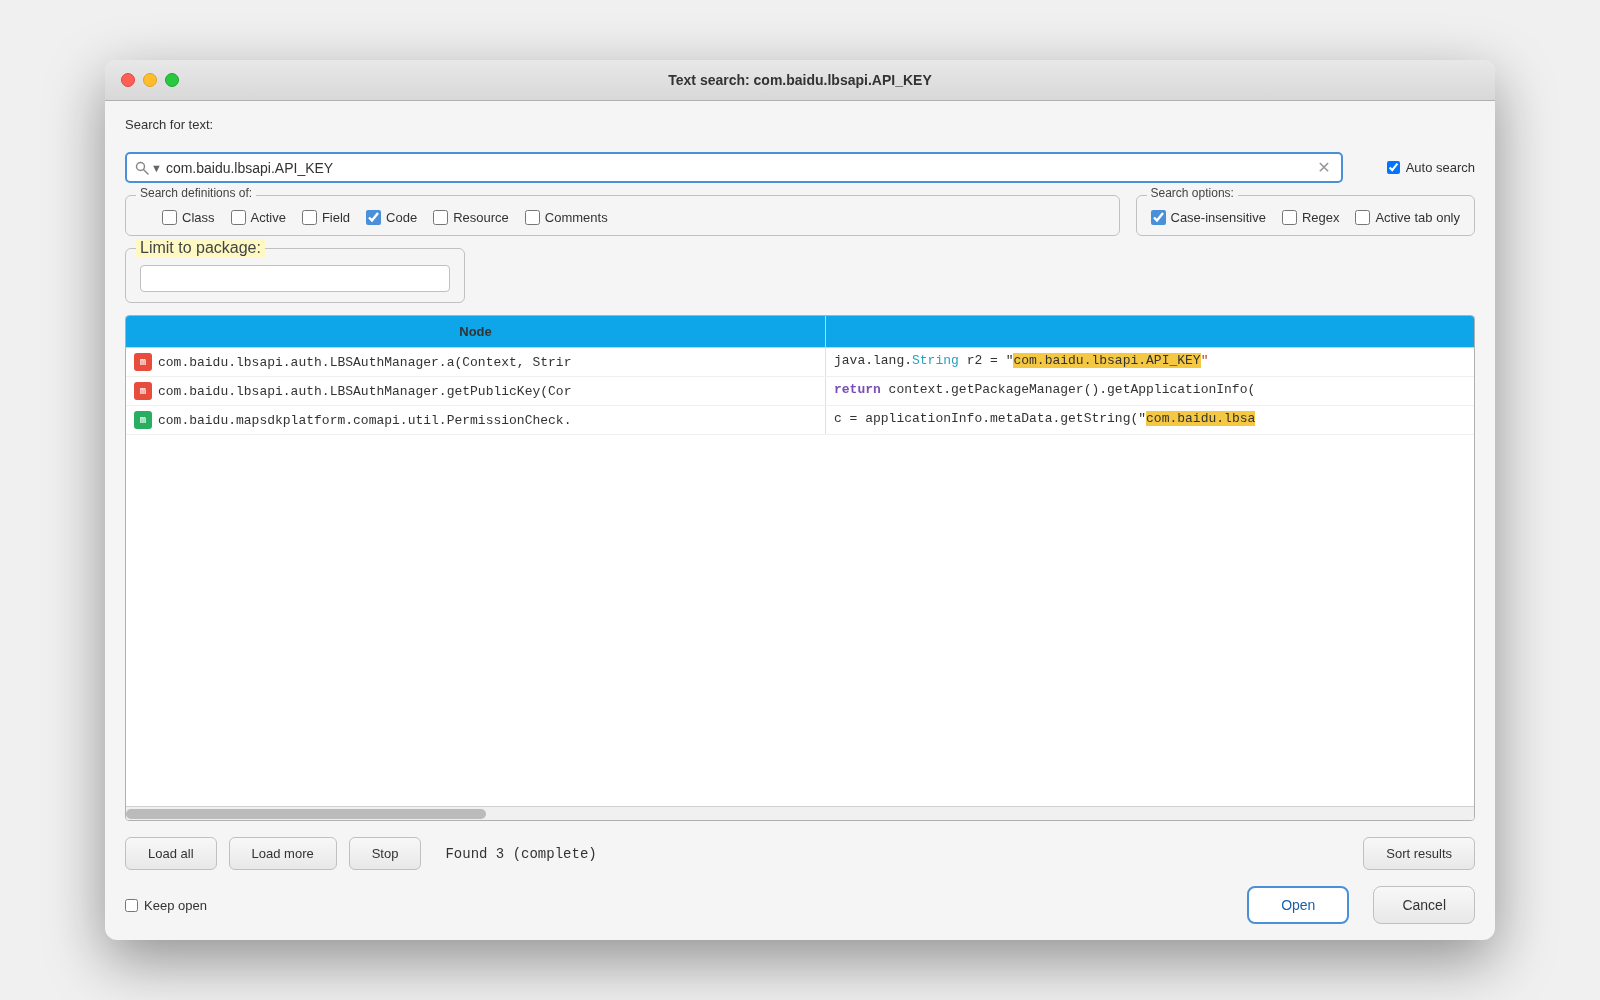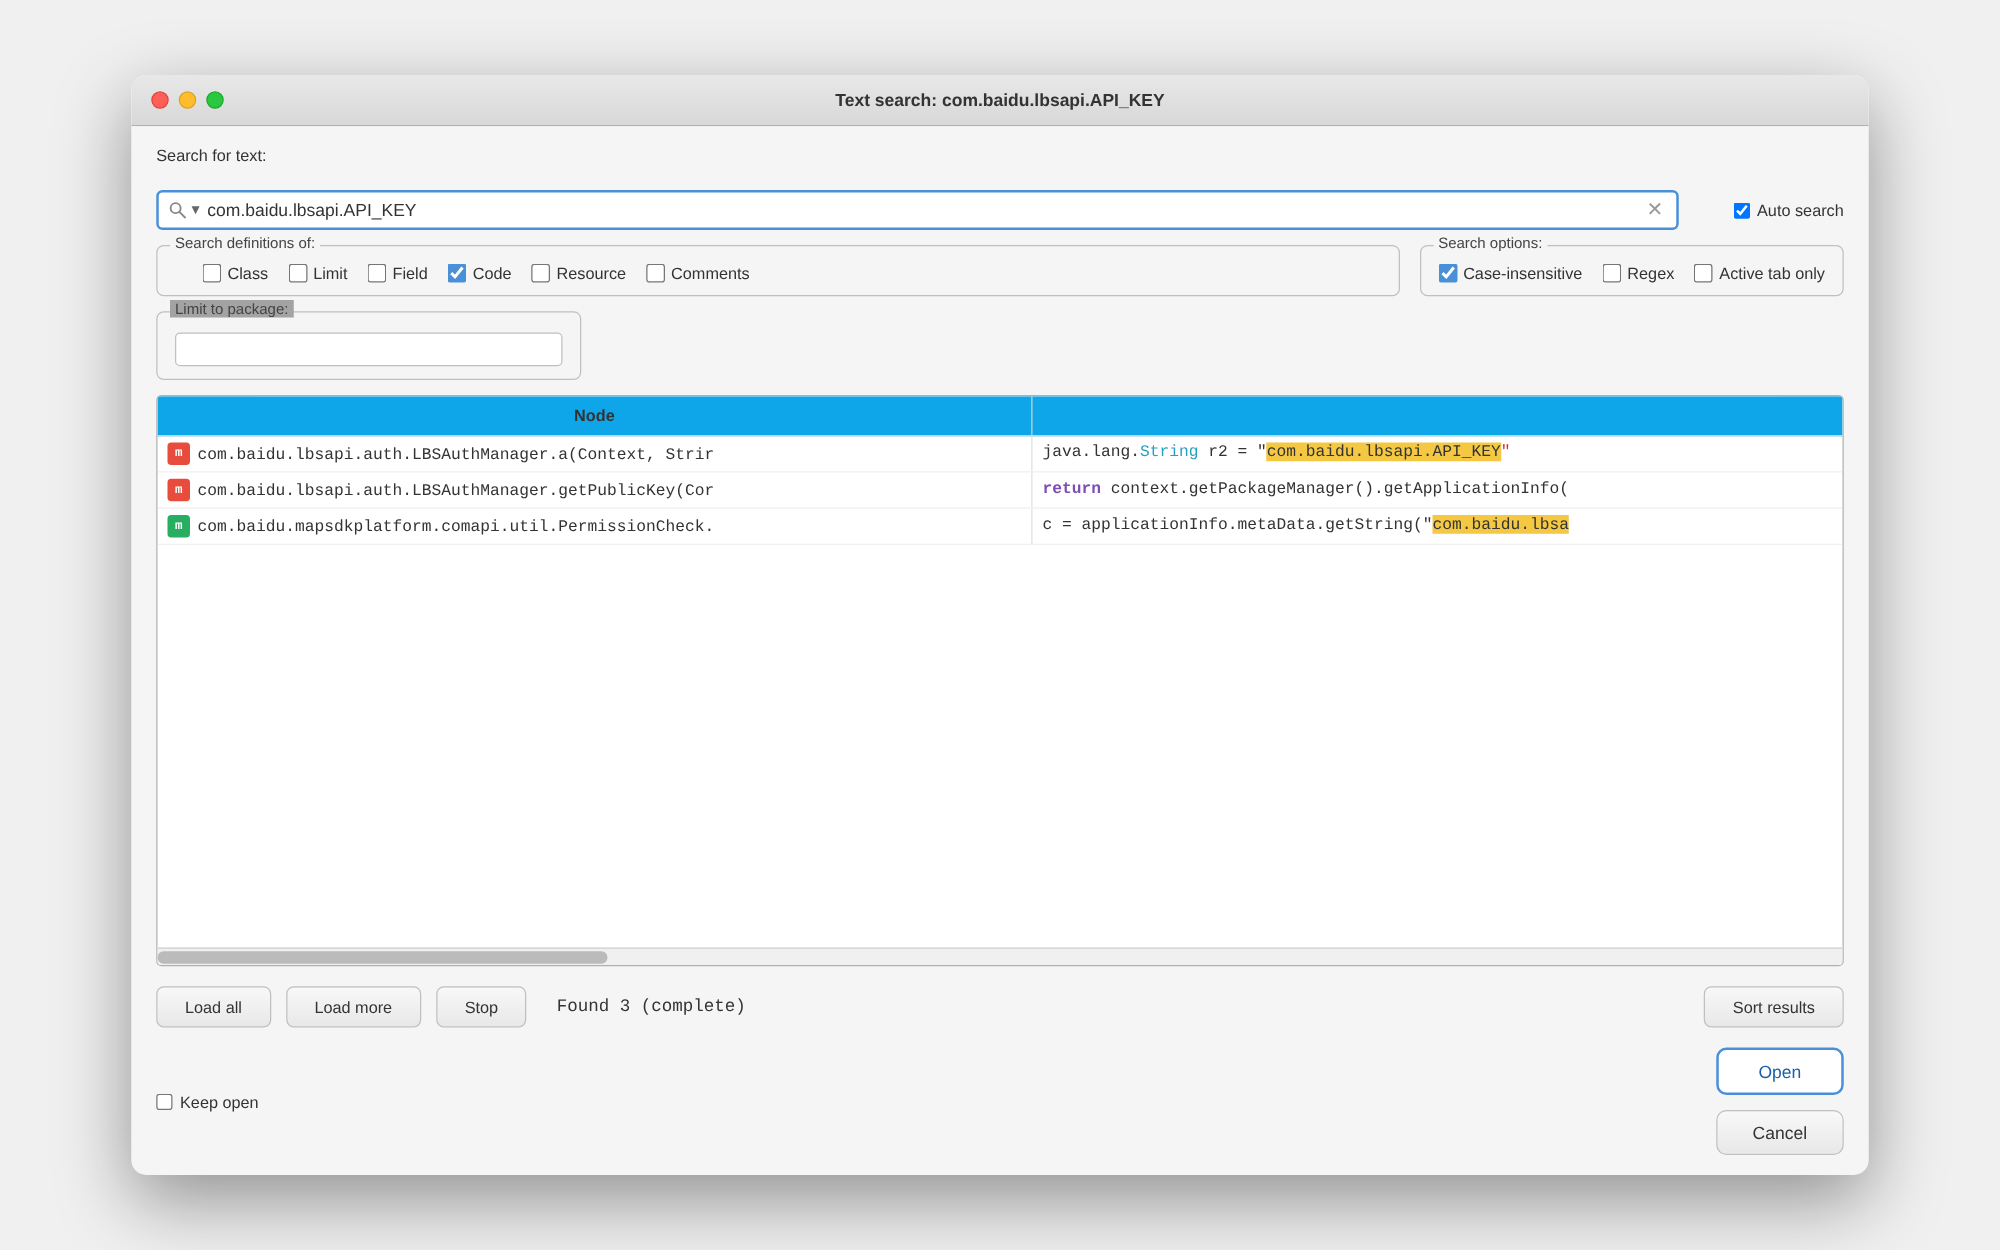--- a/index.html
+++ b/index.html
@@ -162,23 +162,23 @@
       border-radius: 6px;
       padding: 8px 14px 10px 14px;
       position: relative;
       background: #f5f5f5;
       width: 340px;
     }
     .limit-group-label {
       position: absolute;
       top: -10px;
       left: 10px;
-      background: #a3a3a3;
+      background: #fef9c3;
       padding: 0 4px;
-      font-size: 12px;
+      font-size: 16px;
       color: #444;
     }
     .limit-input {
       margin-top: 8px;
       width: 100%;
       padding: 5px 8px;
       border: 1px solid #c0c0c0;
       border-radius: 4px;
       font-size: 13px;
       background: white;
@@ -338,22 +338,21 @@
     }
     .keep-open-row {
       display: flex;
       align-items: center;
       gap: 6px;
       font-size: 13px;
       color: #333;
     }
     .footer-buttons {
       display: flex;
-      gap: 12px;
-      flex-direction: column;
+      gap: 24px;
     }
     .open-btn {
       padding: 9px 32px;
       border: 2px solid #4a90d9;
       border-radius: 8px;
       background: white;
       font-size: 14px;
       color: #1a5fa8;
       cursor: pointer;
       font-weight: 500;
@@ -408,21 +407,21 @@
 
       <div class="options-group" style="flex:1;padding-left:36px;">
         <span class="options-group-label">Search definitions of:</span>
         <div class="checkboxes-row">
           <label class="checkbox-item">
             <input type="checkbox" style="">
             <span>Class</span>
           </label>
           <label class="checkbox-item">
             <input type="checkbox" style="">
-            <span>Limit</span>
+            <span>Active</span>
           </label>
           <label class="checkbox-item">
             <input type="checkbox" style="">
             <span>Field</span>
           </label>
           <label class="checkbox-item">
             <input type="checkbox" checked="" style="">
             <span>Code</span>
           </label>
           <label class="checkbox-item">

